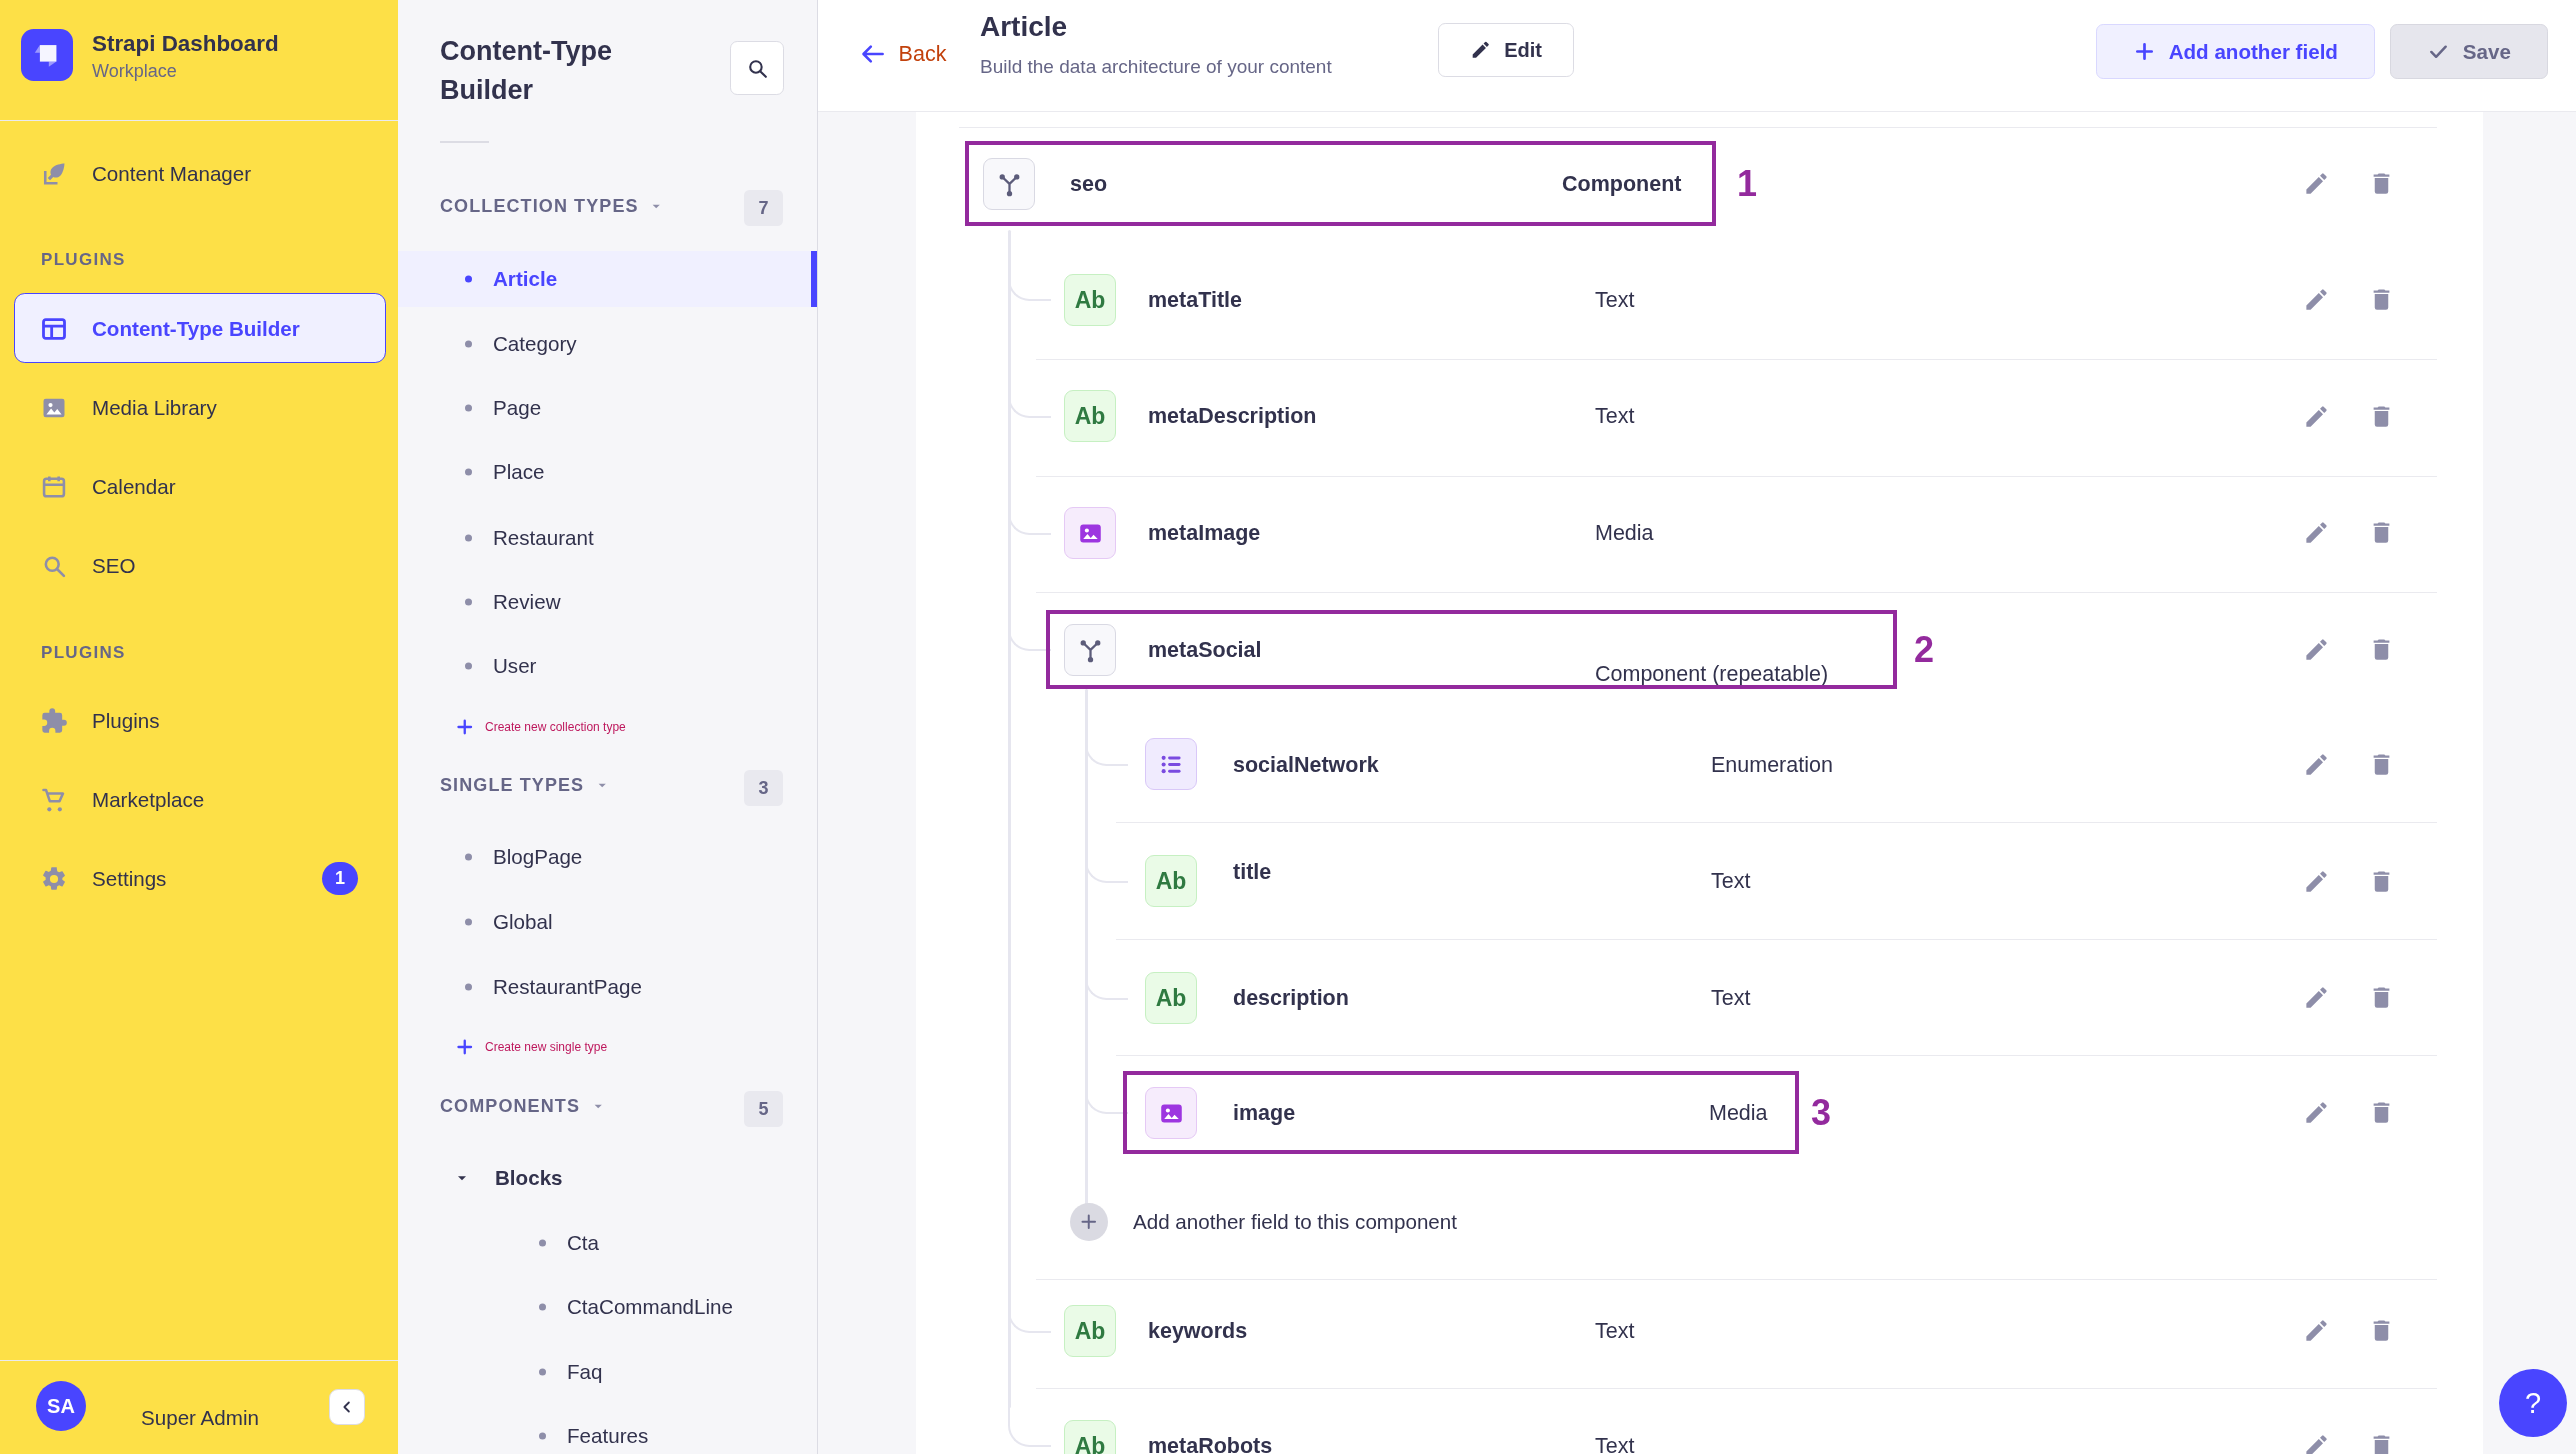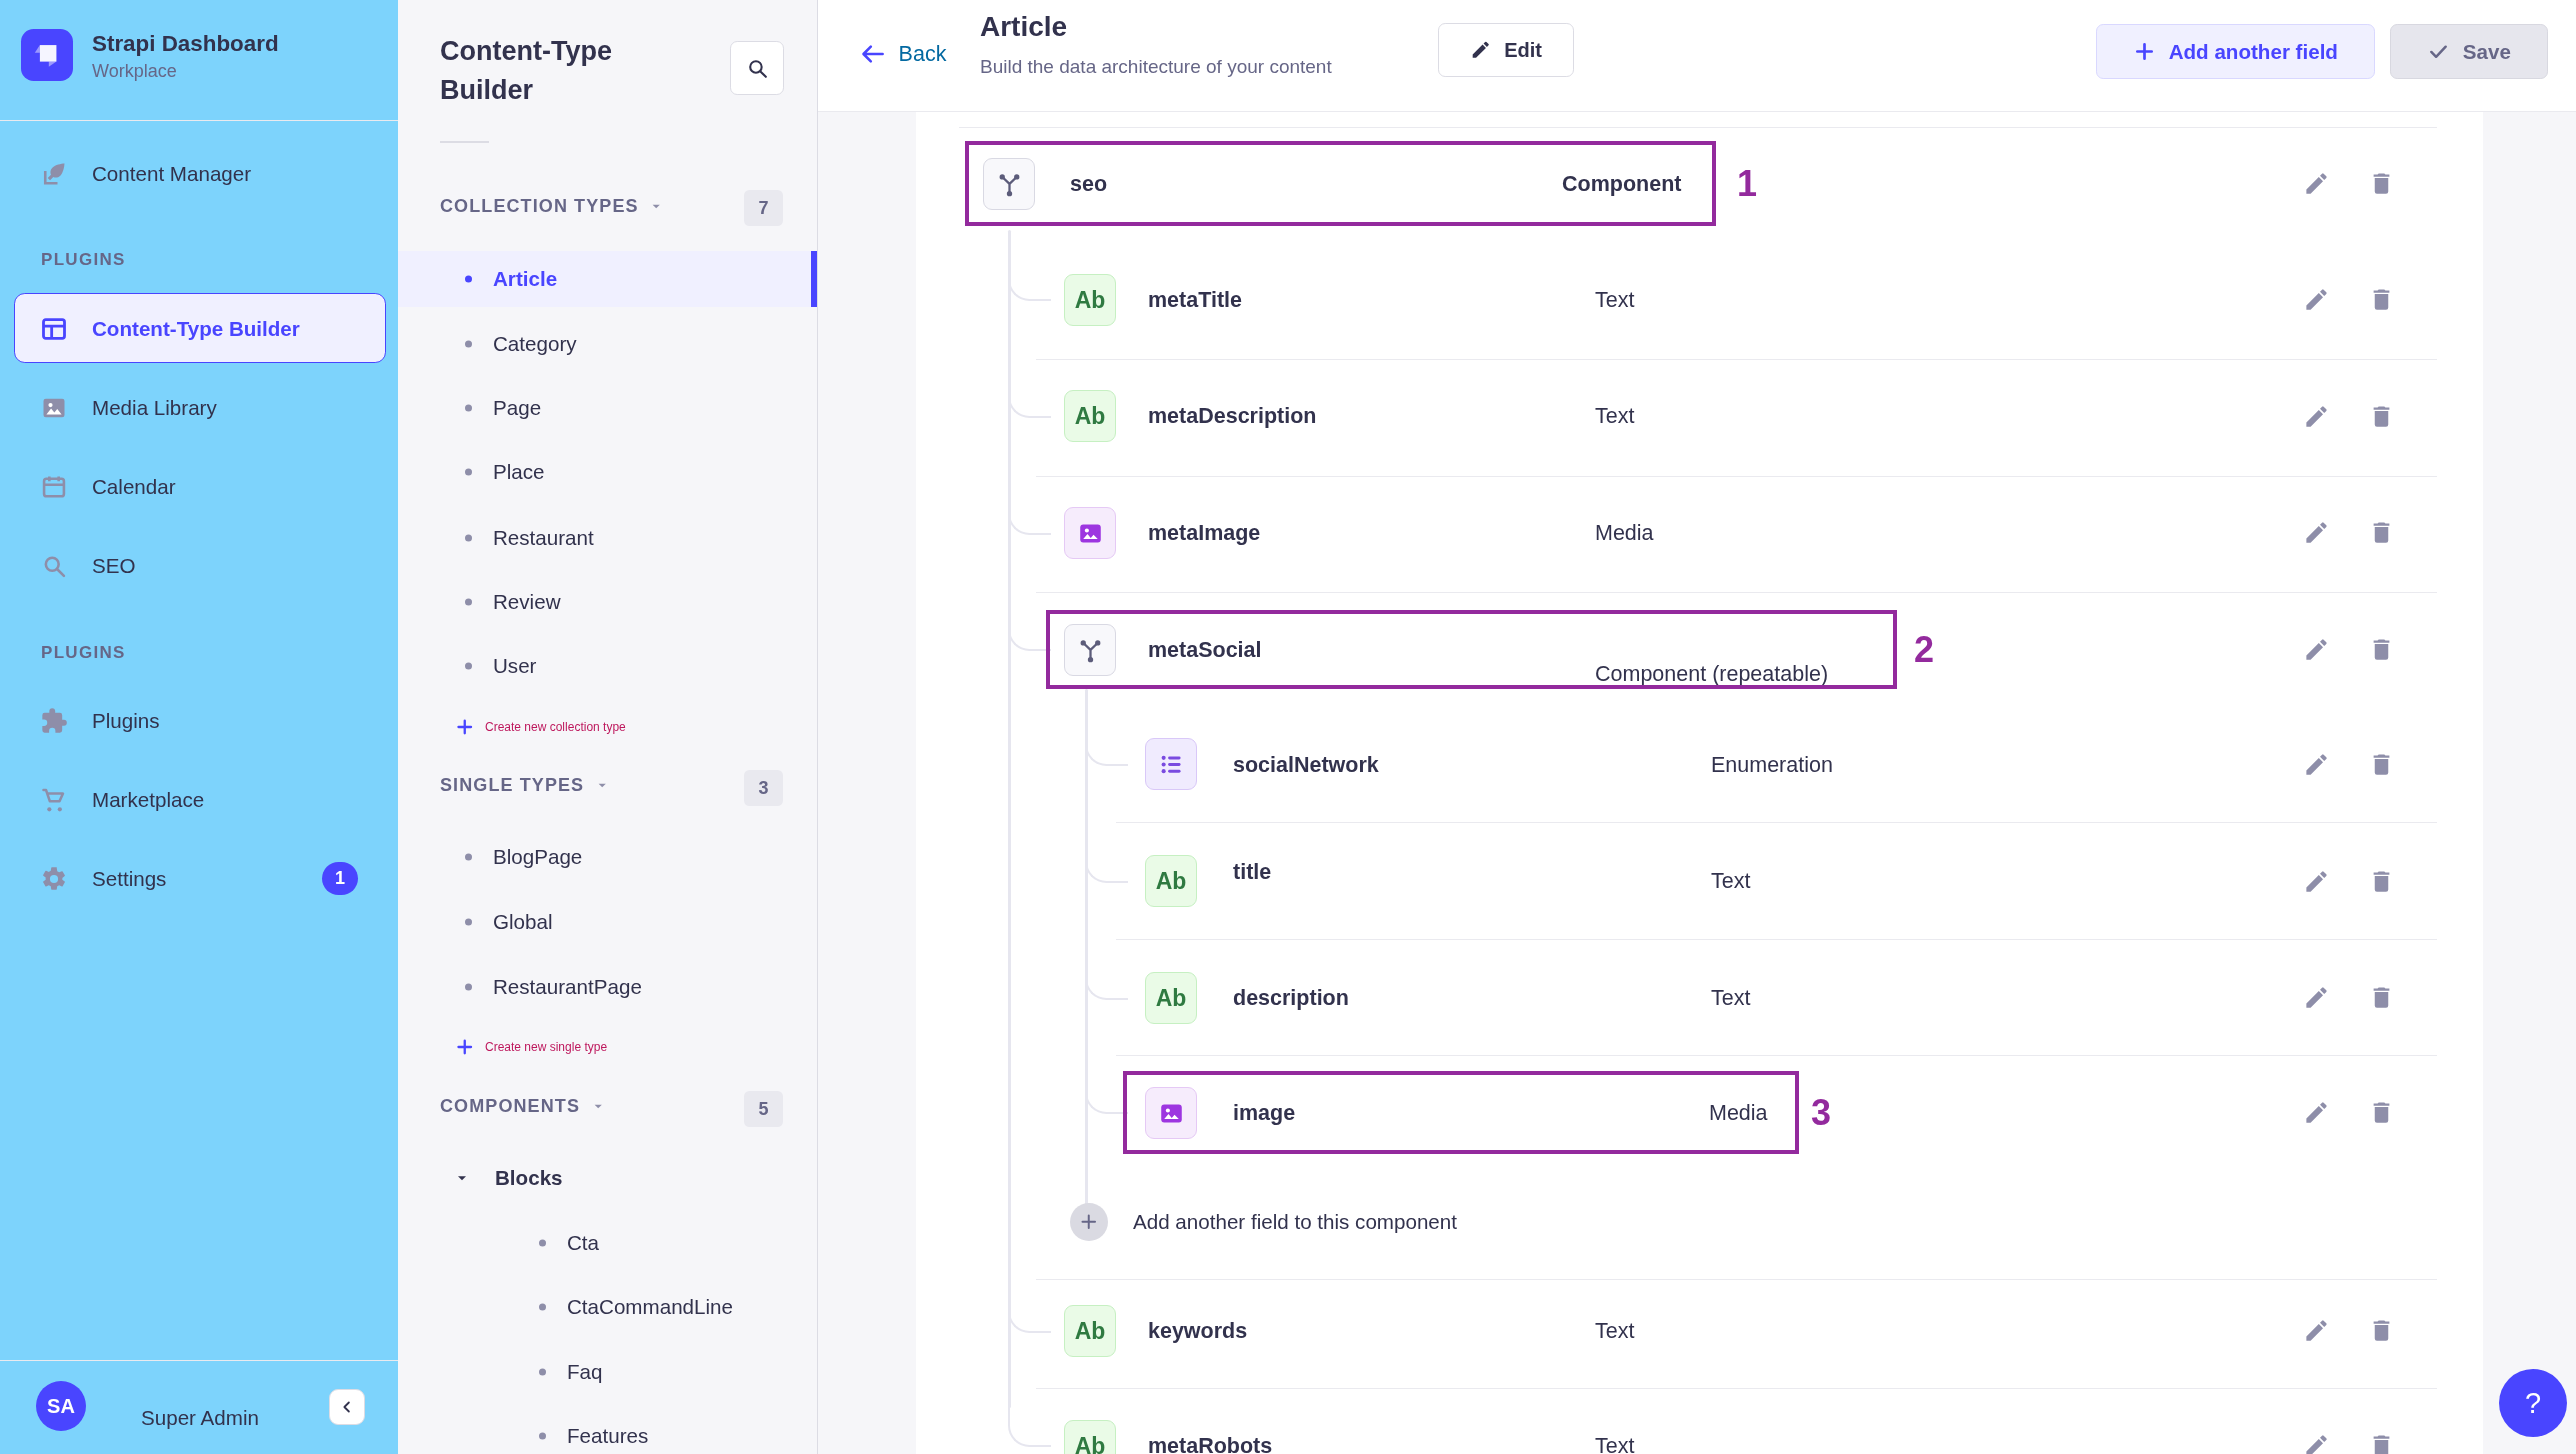--- a/index.html
+++ b/index.html
@@ -1,20 +1,20 @@
 <!DOCTYPE html>
 <html style="font-size:14.4px"><head>
 <meta charset="utf-8">
 <style>
   html,body{margin:0;padding:0}
   body{width:2576px;height:1454px;position:relative;overflow:hidden;
        font-family:"Liberation Sans",sans-serif;background:#f6f6f9;color:#32324d}
   .vc{transform:translateY(-50%);white-space:nowrap}
   
-  .sidebar-left{position:absolute;left:0;top:0;width:398px;height:1454px;background:#7dd3fc;border-right:0.9px solid #eaeaef}
+  .sidebar-left{position:absolute;left:0;top:0;width:398px;height:1454px;background:#fde047;border-right:0.9px solid #eaeaef}
   .brand-logo{position:absolute;left:20.6px;top:29px;width:52px;height:52px;border-radius:12.6px;background:#4945ff;display:flex;align-items:center;justify-content:center}
   .brand-title{position:absolute;left:92px;top:30.5px;font-size:22.4px;font-weight:700;color:#32324d}
   .brand-sub{position:absolute;left:92px;top:61px;font-size:18px;color:#666687}
   .lnav-divider{position:absolute;left:0;top:120px;width:398px;height:0.9px;background:#eaeaef}
   .lnav-header{position:absolute;left:41px;font-size:17px;font-weight:700;letter-spacing:1.3px;color:#666687}
   .lnav-item{position:absolute;left:0;width:398px;height:65px}
   .lnav-item .lbl{position:absolute;left:92px;top:50%;transform:translateY(-50%);font-size:20.6px;font-weight:500;color:#32324d;white-space:nowrap}
   .lnav-item .ic{position:absolute;left:40px;top:50%;transform:translateY(-50%);width:28px;height:28px}
   .lnav-active-box{position:absolute;left:14.4px;width:370px;background:#f0f0ff;border:1.8px solid #4945ff;border-radius:10.8px}
   .lnav-badge{position:absolute;border-radius:17px;background:#4945ff;color:#fff;font-size:18px;font-weight:700;display:flex;align-items:center;justify-content:center}
@@ -35,21 +35,21 @@
   .bnav-item.active{background:#f0f0ff}
   .bnav-item.active .dot{background:#4945ff}
   .bnav-item.active .lbl{color:#4945ff;font-weight:600}
   .bnav-item.active .bar{position:absolute;right:0;top:0;width:6.3px;height:100%;background:#4945ff}
   .bnav-action{position:absolute;left:0;width:419px;height:50px;cursor:pointer}
   .bnav-action .lbl{position:absolute;left:87px;top:50%;transform:translateY(-50%);font-size:12px;font-weight:500;color:#be185d;white-space:nowrap}
   .bnav-action .plus{position:absolute;left:56px;top:50%;transform:translateY(-50%);width:21.5px;height:21.5px}
   
   .main{position:absolute;left:818px;top:0;width:1758px;height:1454px}
   .main-header{position:absolute;left:0;top:0;width:100%;height:111px;background:#fff;border-bottom:0.9px solid #eaeaef}
-  .back-link{position:absolute;left:41px;top:54px;display:flex;align-items:center;gap:12.6px;transform:translateY(-50%);color:#0369a1;font-size:21.5px;font-weight:500}
+  .back-link{position:absolute;left:41px;top:54px;display:flex;align-items:center;gap:12.6px;transform:translateY(-50%);color:#c2410c;font-size:21.5px;font-weight:500}
   .page-title{position:absolute;left:162px;top:10.8px;font-size:28px;font-weight:700;color:#32324d}
   .page-sub{position:absolute;left:162px;top:56px;font-size:19px;color:#666687}
   .edit-btn{position:absolute;left:620px;top:23px;width:136px;height:54px;background:#fff;border:0.9px solid #dcdce4;border-radius:7.2px;display:flex;align-items:center;justify-content:center;gap:12.6px;font-size:20px;font-weight:600;color:#32324d}
   .addfield-btn{position:absolute;left:1278px;top:24px;width:279px;height:55px;background:#f0f0ff;border:0.9px solid #d9d8ff;border-radius:7.2px;display:flex;align-items:center;justify-content:center;gap:12.6px;font-size:20.6px;font-weight:600;color:#4945ff}
   .save-btn{position:absolute;left:1572px;top:24px;width:158px;height:55px;background:#e6e6ed;border:0.9px solid #d8d8e0;border-radius:7.2px;display:flex;align-items:center;justify-content:center;gap:12.6px;font-size:20.6px;font-weight:600;color:#666687}
   .content{position:absolute;left:0;top:112px;width:100%;height:1342px}
   .card{position:absolute;left:98px;top:0;width:1567px;height:1342px;background:#fff}
   .divider{position:absolute;height:0.9px;background:#eaeaef}
   .tree-v{position:absolute;width:2.7px;background:#e6e6ef;border-radius:1.8px}
   .tree-elbow{position:absolute;width:41px;height:41px;border-left:2.7px solid #e6e6ef;border-bottom:2.7px solid #e6e6ef;border-bottom-left-radius:21.5px}

